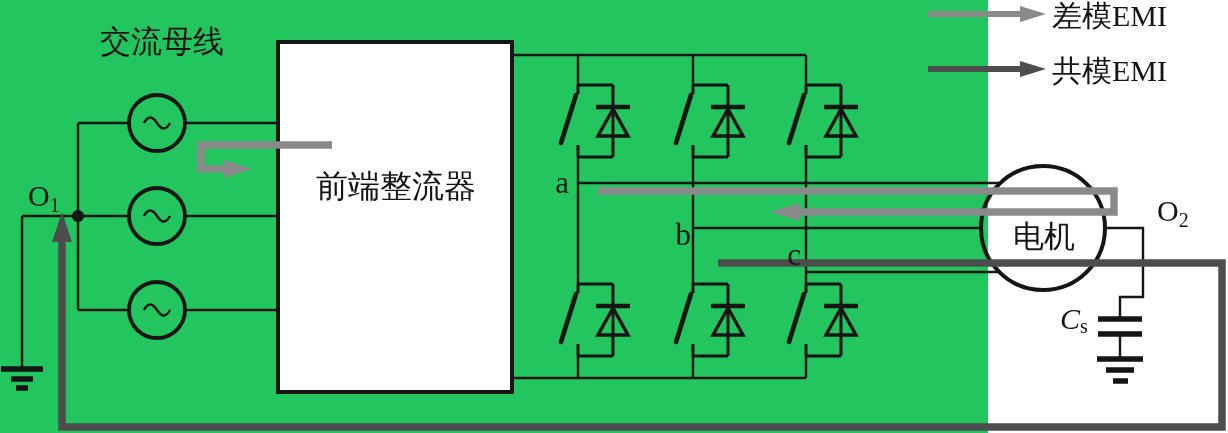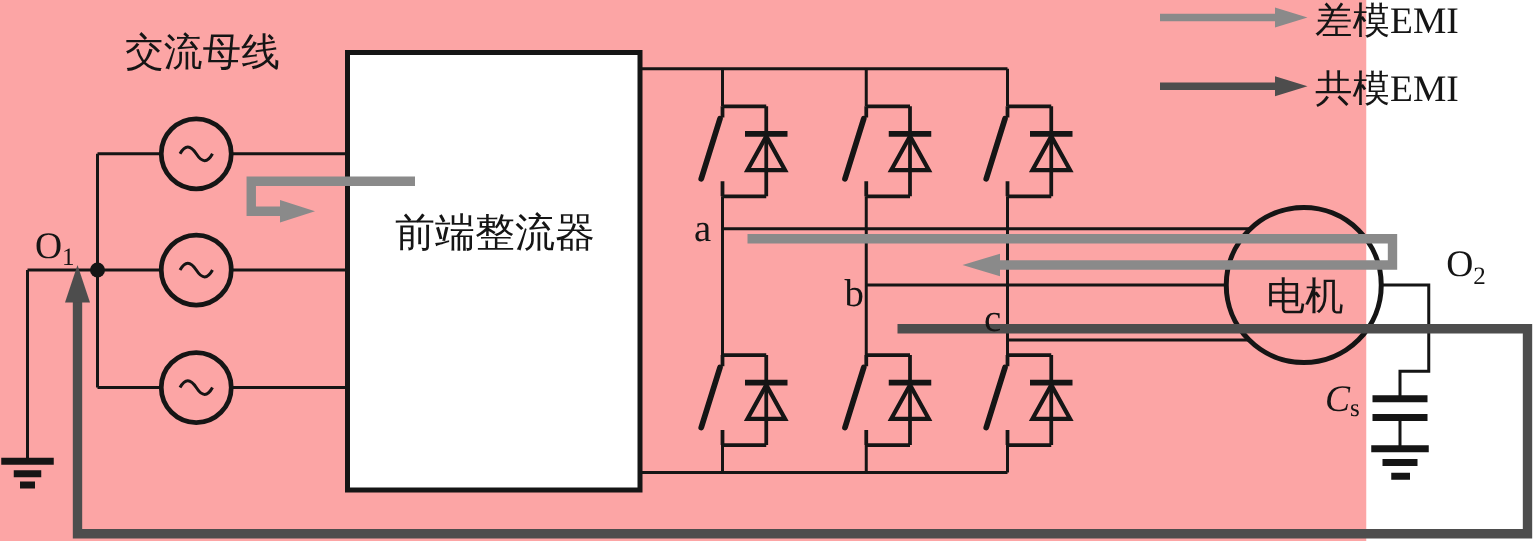--- a/index.html
+++ b/index.html
@@ -1,16 +1,16 @@
 <!DOCTYPE html>
 <html><head>
 <meta charset="utf-8">
 <style>
   html,body{margin:0;padding:0;background:#ffffff;}
-  .stage{width:1093px;height:433px;position:relative;background:#fca5a5;}
+  .stage{width:988px;height:433px;position:relative;background:#22c55e;}
   svg{display:block;}
   .w{stroke:#151515;stroke-width:2.4;fill:none;}
   .w4{stroke:#151515;stroke-width:3.8;fill:none;}
   .dev{stroke:#151515;stroke-width:3.0;fill:none;}
   .bar{stroke:#151515;stroke-width:4.6;fill:none;}
   .slash{stroke:#151515;stroke-width:4.6;fill:none;stroke-linecap:round;}
   .tri{stroke:#151515;stroke-width:3.4;fill:none;stroke-linejoin:miter;}
   .gnd{stroke:#151515;stroke-width:5.5;fill:none;}
   .thick{stroke-width:7.5;fill:none;}
   .legline{stroke-width:6;fill:none;}

